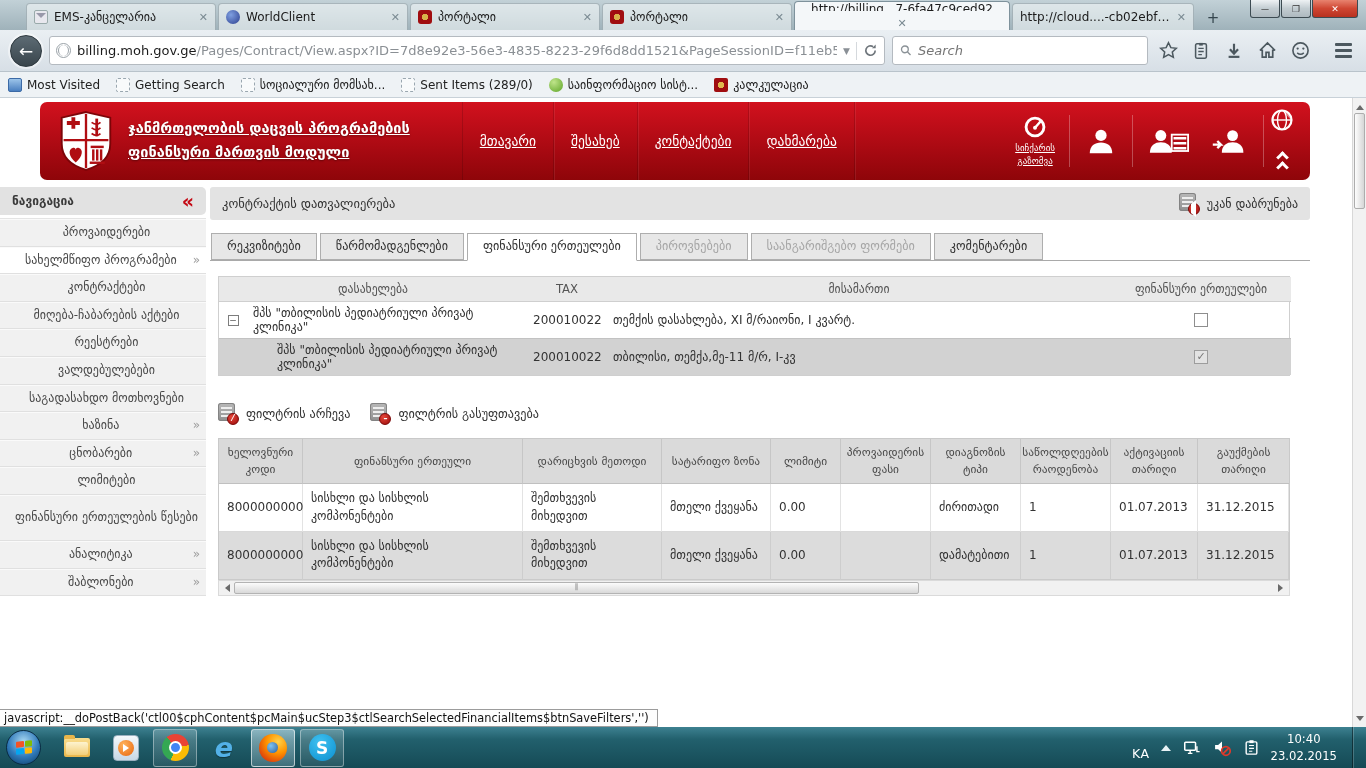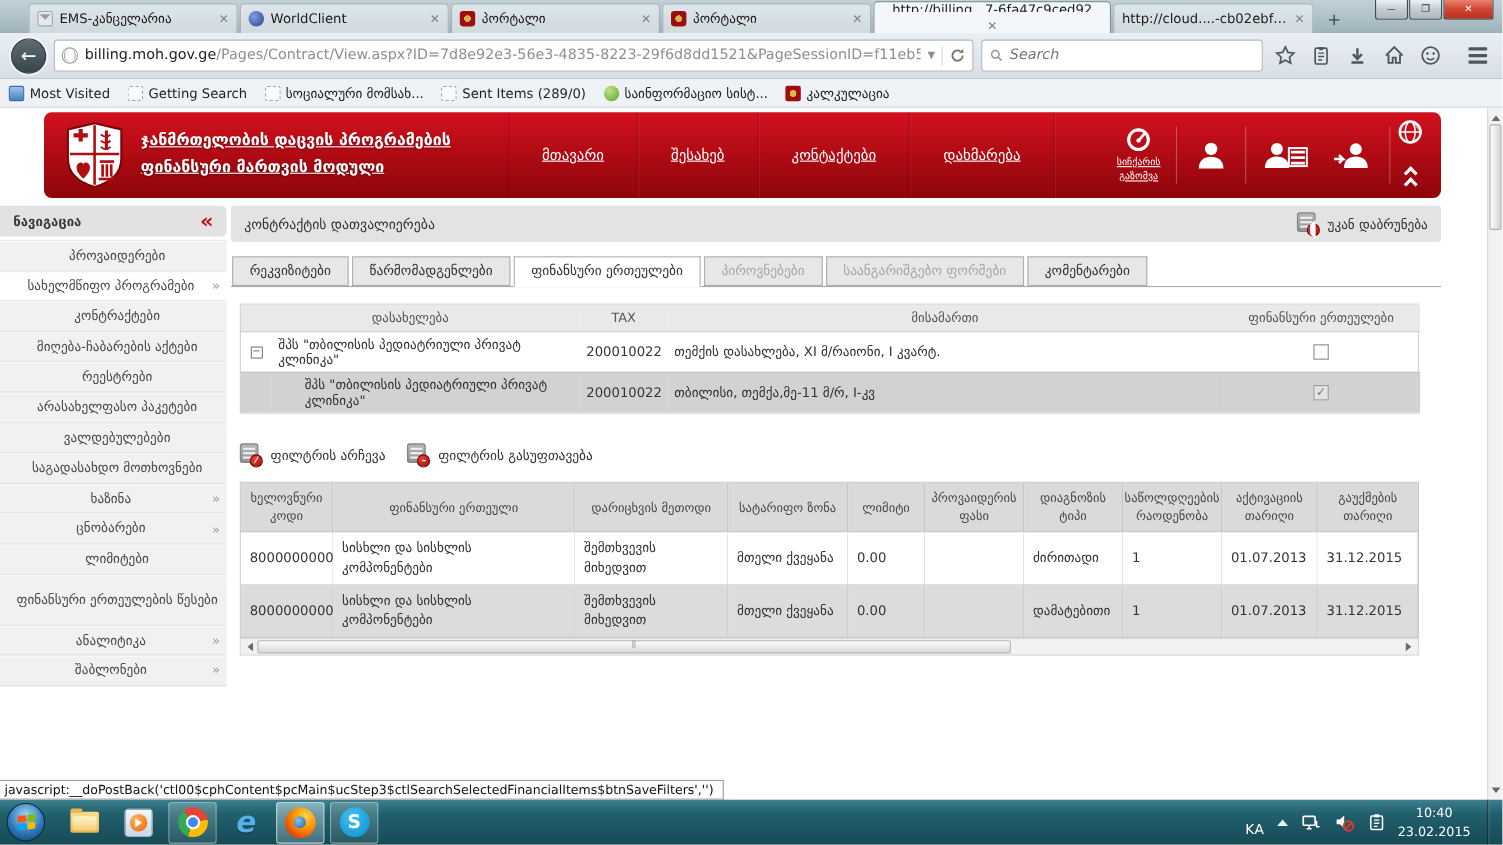--- a/index.html
+++ b/index.html
@@ -68,21 +68,21 @@
 
   
   .page { position:absolute; top:98px; left:0; width:1352px; bottom:41px; background:#fff; overflow:hidden; }
 
   
   .siteheader { position:absolute; top:4px; left:40px; width:1270px; height:78px; border-radius:7px;
     background:linear-gradient(#d2111e,#a20810 70%,#8e0509); display:flex; align-items:center; padding-left:18px; color:#fff;text-decoration:underline; }
   .logo { width:56px; height:62px; flex:0 0 auto; margin-right:14px; }
   .sitetitle { font-weight:bold; font-size:14.5px; line-height:1.65; text-shadow:0 1px 2px rgba(0,0,0,.4); }
   .hnav { display:flex; margin-left:52px; height:100%; align-items:center; }
-  .hnav-item { padding:0 30px; font-size:13.5px; height:100%; display:flex; align-items:center; border-right:1px solid rgba(0,0,0,.14); box-shadow:1px 0 0 rgba(255,255,255,.08); }
+  .hnav-item { padding:0 17px; font-size:13.5px; height:100%; display:flex; align-items:center; border-right:1px solid rgba(0,0,0,.14); box-shadow:1px 0 0 rgba(255,255,255,.08); }
   .hnav-item:first-child { border-left:1px solid rgba(0,0,0,.14); }
   .hright { margin-left:auto; display:flex; align-items:center; height:100%; }
   .speedblk { display:flex; flex-direction:column; align-items:center; justify-content:center; padding:0 14px; gap:2px; }
   .speedlbl { font-size:9px; line-height:1.5; text-align:center; }
   .hsep { width:1px; height:52px; background:rgba(255,255,255,.28); }
   .hicon { padding:0 16px; display:flex; align-items:center; }
   .hcorner { width:46px; height:100%; display:flex; flex-direction:column; align-items:center; justify-content:space-between; padding:6px 10px 8px 0; }
   .chev2 { display:flex; flex-direction:column; gap:1px; align-items:center; }
   .chev2 b { width:9px; height:9px; border-left:3px solid #fff; border-top:3px solid #fff; transform:rotate(45deg); display:block; }
 
@@ -428,23 +428,20 @@
       <div class="sitem">
           <span class="lbl">კონტრაქტები</span>
         </div>
       <div class="sitem">
           <span class="lbl">მიღება-ჩაბარების აქტები</span>
         </div>
       <div class="sitem">
           <span class="lbl">რეესტრები</span>
         </div>
       <div class="sitem">
-          <span class="lbl">არასახელფასო პაკეტები</span>
-        </div>
-      <div class="sitem">
           <span class="lbl">ვალდებულებები</span>
         </div>
       <div class="sitem">
           <span class="lbl">საგადასახდო მოთხოვნები</span>
         </div>
       <div class="sitem">
           <span class="lbl">ხაზინა</span>
           <span class="chevr"></span>
         </div>
       <div class="sitem">

